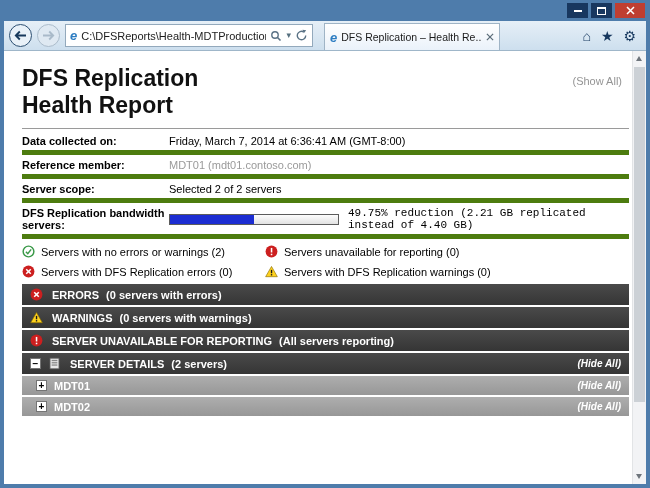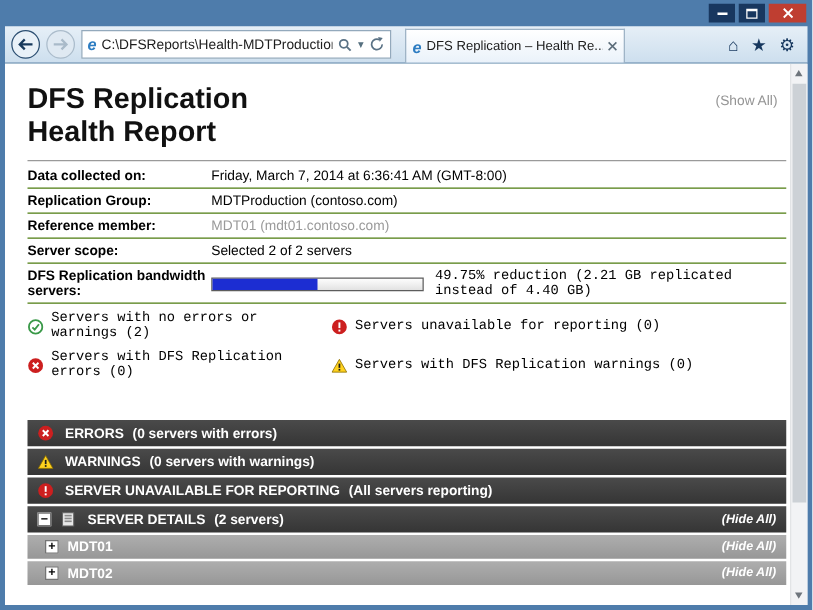--- a/index.html
+++ b/index.html
@@ -35,35 +35,35 @@
 
   
   .content { position: relative; height: 433px; background: #fff; overflow: hidden; }
   .page { position: relative; height: 100%; padding: 10px 17px 0 18px; }
 
   .page-title { font-size: 23px; font-weight: bold; color: #111; line-height: 27px; margin-top: 4px; }
   .show-all { position: absolute; top: 24px; right: 24px; font-size: 11px; color: #949494; text-decoration: none; }
   .rule { border-top: 1px solid #9a9a9a; margin-top: 9px; }
 
   .info { margin-top: 2px; }
-  .irow { display: flex; padding: 4px 0 3px; border-bottom: 1px solid #4d7c0f; font-size: 11px; }
+  .irow { display: flex; padding: 4px 0 3px; border-bottom: 5px solid #4d7c0f; font-size: 11px; }
   .irow:last-child { border-bottom: none; }
   .ilabel { width: 147px; flex: none; font-weight: bold; color: #000; }
   .ivalue { flex: 1; color: #000; }
   .muted { color: #9a9a9a; }
 
   .bwrow { display: flex; align-items: center; gap: 9px; font-family: Liberation Mono, monospace; }
   .pbar { width: 170px; height: 11px; border: 1px solid #5c5c5c; background: linear-gradient(#fdfdfd, #e2e2e2); flex: none; }
   .pfill { height: 100%; background: #1c2dd2; }
 
   .healthgrid { display: grid; grid-template-columns: 243px 1fr; row-gap: 7px; padding: 2px 0 3px; }
-  .hitem { display: flex; align-items: center; gap: 6px; font-family: Liberation Mono, monospace; }
+  .hitem { display: flex; align-items: center; gap: 6px; }
   .hicon { width: 13px; height: 13px; flex: none; }
 
-  .bars { margin-top: 26px; }
+  .bars { margin-top: 0; }
   .bar { height: 21px; background: linear-gradient(#4a4a4a, #353535); color: #fff; display: flex; align-items: center; padding: 0 8px; margin-bottom: 2px; font-size: 11px; font-weight: bold; cursor: default; }
   .bicon { width: 13px; height: 13px; flex: none; }
   .bar .bicon { margin-right: 9px; }
   .bar-detail { margin-left: 7px; }
   .bar-right { margin-left: auto; font-size: 10px; font-weight: bold; color: #fff; text-decoration: none; font-style: italic; }
   .expander { width: 11px; height: 11px; background: #fff; border: 1px solid #747474; color: #000; font-size: 10px; line-height: 9px; text-align: center; font-weight: bold; flex: none; margin-right: 7px; cursor: default; }
 
   .server-row { height: 19px; background: linear-gradient(#aeaeae, #979797); margin-bottom: 2px; display: flex; align-items: center; padding: 0 8px 0 14px; color: #fff; font-weight: bold; font-size: 11px; cursor: default; }
 
   
@@ -146,24 +146,20 @@
       </div>
       <a class="show-all" href="#">(Show All)</a>
       <div class="rule"></div>
 
       <div class="info">
         <div class="irow">
           <div class="ilabel">Data collected on:</div>
           <div class="ivalue">Friday, March 7, 2014 at 6:36:41 AM (GMT-8:00)</div>
         </div>
         <div class="irow">
-          <div class="ilabel">Replication Group:</div>
-          <div class="ivalue">MDTProduction (contoso.com)</div>
-        </div>
-        <div class="irow">
           <div class="ilabel">Reference member:</div>
           <div class="ivalue muted">MDT01 (mdt01.contoso.com)</div>
         </div>
         <div class="irow">
           <div class="ilabel">Server scope:</div>
           <div class="ivalue">Selected 2 of 2 servers</div>
         </div>
 
         <div class="irow">
           <div class="ilabel">DFS Replication bandwidth servers:</div>

